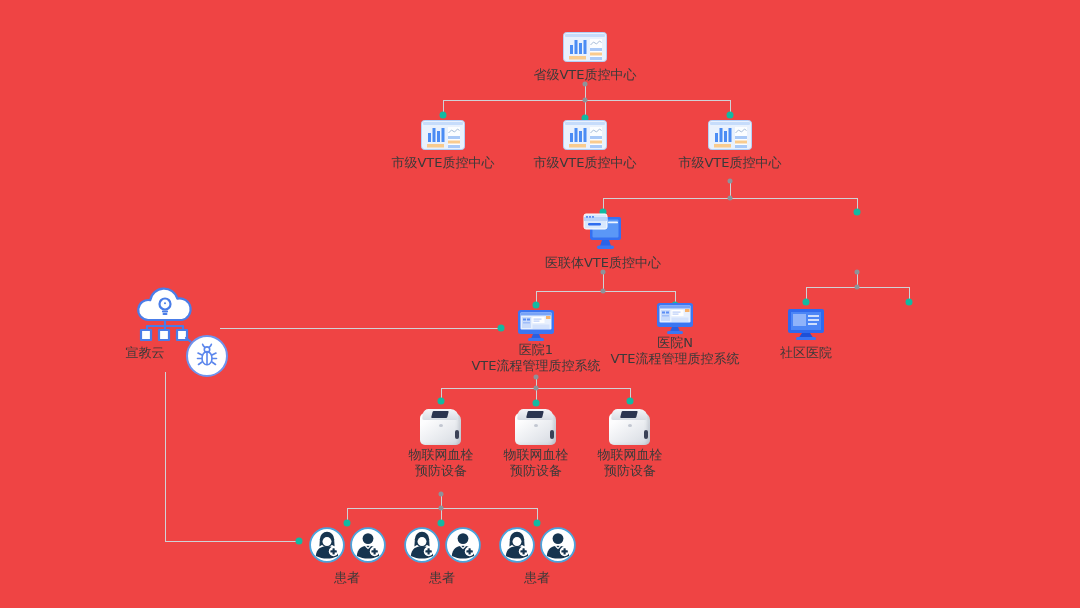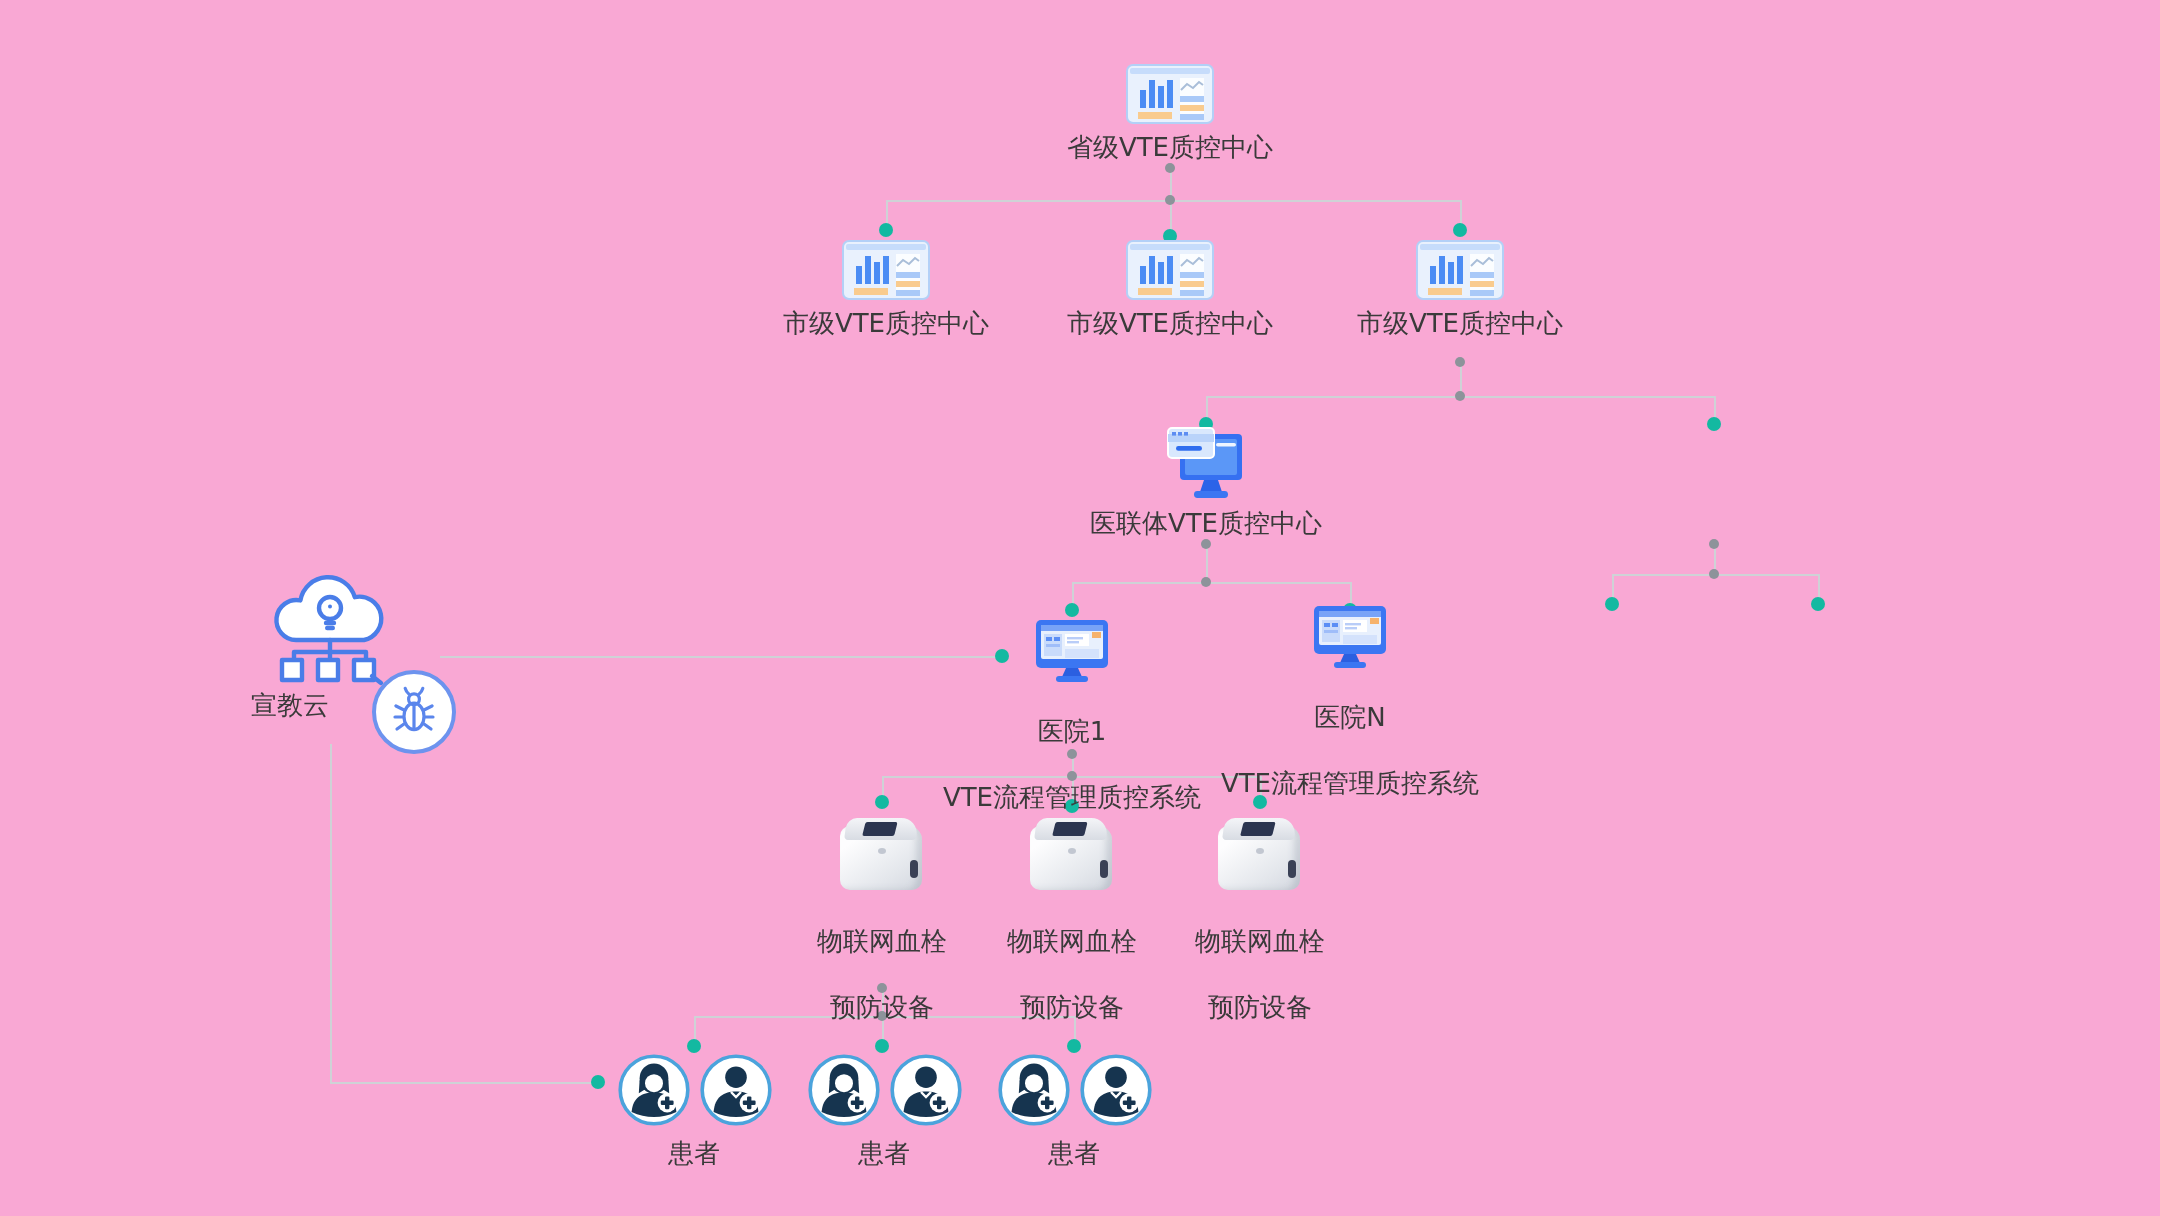--- a/index.html
+++ b/index.html
@@ -1,27 +1,27 @@
 <!DOCTYPE html>
 <html><head>
 <meta charset="utf-8">
 <style>
   html,body{margin:0;padding:0;background:#fff;}
-  .canvas{position:relative;width:1080px;height:608px;background:#f9a8d4;overflow:hidden;
+  .canvas{position:relative;width:1080px;height:608px;background:#ef4444;overflow:hidden;
           font-family:"DejaVu Sans","Liberation Sans",sans-serif;}
   
   .hl{position:absolute;height:1px;background:#cfd2d6;}
   .vl{position:absolute;width:1px;background:#cfd2d6;}
   .dg{position:absolute;width:5px;height:5px;border-radius:50%;background:#8d939a;transform:translate(-50%,-50%);}
   .dt{position:absolute;width:7px;height:7px;border-radius:50%;background:#13b9a1;transform:translate(-50%,-50%);}
   
   .node{position:absolute;display:flex;flex-direction:column;align-items:center;gap:5px;
         font-size:13px;color:#3a3a3a;}
   .node .t{white-space:nowrap;line-height:15px;text-align:center;}
-  .g1{gap:18px;}
+  .g1{gap:1px;}
   .avrow{display:flex;gap:5px;}
   
   .device{position:relative;width:44px;height:38px;}
   .d-main{position:absolute;left:1px;top:5px;width:41px;height:32px;
           background:linear-gradient(145deg,#fdfdfe 20%,#e4e7ec 70%,#d3d7df);
           border-radius:5px 7px 5px 5px;box-shadow:inset -3px 0 3px rgba(140,148,162,.3);}
   .d-top{position:absolute;left:3px;top:1px;width:36px;height:11px;
          background:linear-gradient(#f4f5f8,#d8dce3);border-radius:5px 9px 2px 2px;
          transform:skewX(-8deg);transform-origin:bottom;}
   .d-screen{position:absolute;left:13px;top:2.5px;width:16px;height:6.5px;background:#2b3550;
@@ -222,20 +222,33 @@
         <rect x="18.5" y="11.5" width="6" height="1.2" fill="#b9cdf8"></rect>
       <rect x="31" y="7" width="4.5" height="3" fill="#f6b26b"></rect>
       <rect x="17.5" y="15.5" width="17" height="4.5" fill="#d4e2fc"></rect>
       <polygon points="18,25 24,25 26,29.5 16,29.5" fill="#2b5fe0"></polygon>
       <rect x="13" y="29" width="16" height="3" rx="1.5" fill="#3b76f2"></rect>
     </svg>
     <div class="t">医院N</div>
     <div class="t">VTE流程管理质控系统</div>
   </div>
 
+  <div class="node" style="left:746px;top:308px;width:120px;">
+    <svg width="42" height="32" viewBox="0 0 42 32">
+      <rect x="3" y="1" width="36" height="24" rx="2" fill="#2f6aee"></rect>
+      <rect x="6" y="4" width="30" height="18" fill="#4c86f6"></rect>
+      <rect x="8" y="6" width="13" height="12" fill="#8fb3fa"></rect>
+      <rect x="23" y="7" width="11" height="2" fill="#cfdffc"></rect>
+        <rect x="23" y="11" width="11" height="2" fill="#cfdffc"></rect>
+        <rect x="23" y="15" width="9" height="2" fill="#cfdffc"></rect>
+      <polygon points="17,25 25,25 28,29.5 14,29.5" fill="#1d50d8"></polygon>
+      <rect x="11" y="29" width="20" height="3" rx="1.5" fill="#3b74f3"></rect>
+    </svg>
+    <div class="t">社区医院</div>
+  </div>
 
   <div class="node g1" style="left:391px;top:408px;width:100px;">
     <div class="device">
       <div class="d-main"></div>
         <div class="d-top"></div>
         <div class="d-screen"></div>
         <div class="d-dot"></div>
         <div class="d-slot"></div>
     </div>
     <div class="t">物联网血栓</div>

